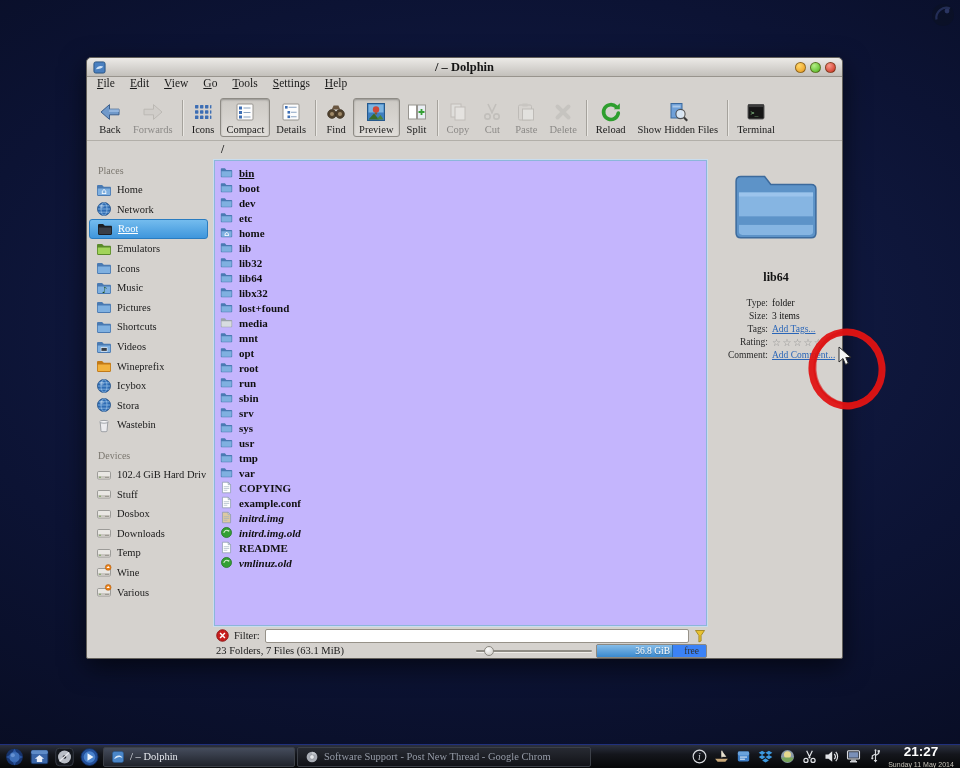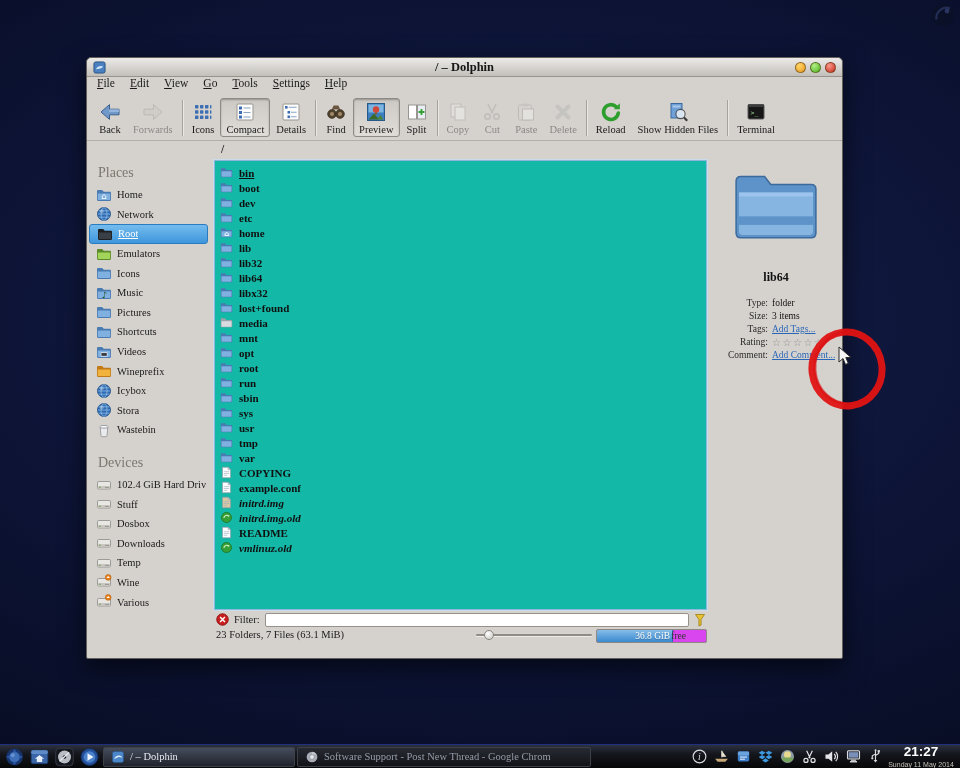--- a/index.html
+++ b/index.html
@@ -43,50 +43,50 @@
   .tbtn.disabled { opacity:.42; }
   .tic { width:22px; height:22px; }
   .tlabel { font-size:10.5px; margin-top:1px; white-space:nowrap; color:#1a1a1a; }
   .tb-sep { width:1px; height:36px; background:#a5a29c; box-shadow:1px 0 0 #e9e7e3; margin:2px 3px 0; flex:none; }
 
   .breadcrumb { height:18px; flex:none; font-size:11.5px; padding:2px 0 0 134px; color:#222; font-weight:bold; }
 
   .main { flex:1; min-height:0; display:flex; padding-left:2px; }
   
   .places-panel { width:119px; flex:none; font-size:10.5px; color:#1a1a1a; padding-top:2px; overflow:hidden; }
-  .panel-header { color:#7b776f; font-size:14px; padding:4px 2px 4px 9px; }
+  .panel-header { color:#7b776f; font-size:10px; padding:4px 2px 4px 9px; }
   .devices-header { margin-top:11px; }
   .pitem { display:flex; align-items:center; gap:5px; height:19.6px; padding:0 2px 0 7px; white-space:nowrap; overflow:hidden; }
   .pitem .pic { width:16px; height:16px; flex:none; }
   .pitem .plbl { overflow:hidden; text-overflow:clip; }
   .pitem.selected { background:linear-gradient(#74bcee,#3f96dc); border:1px solid #2a7cc0; border-radius:3px; color:#fff; }
   .pitem.selected .plbl { text-decoration:underline; }
 
   
   .center-col { flex:1; min-width:0; display:flex; flex-direction:column; padding:1px 3px 0 6px; }
-  .file-view { flex:1; min-height:0; background:#14b8a6; border:1px solid #8cb6da; box-shadow:0 0 0 1px #c9ddee; padding:4px 2px 0 5px; overflow:hidden; }
+  .file-view { flex:1; min-height:0; background:#c4b5fd; border:1px solid #8cb6da; box-shadow:0 0 0 1px #c9ddee; padding:4px 2px 0 5px; overflow:hidden; }
   .file-item { display:flex; align-items:center; gap:6px; height:15px; font-size:11px; font-weight:bold; color:#101010; }
   .file-item .pic { width:13px; height:13px; flex:none; }
   .file-item.italic .fname { font-style:italic; }
   .file-item.hovered .fname { text-decoration:underline; }
 
   .filter-bar { height:18px; flex:none; display:flex; align-items:center; gap:5px; padding:2px 1px 1px 2px; }
   .red-x { width:13px; height:13px; flex:none; }
   .filter-label { font-size:10.5px; color:#1a1a1a; }
   .filter-input { flex:1; height:14px; min-width:0; border:1px solid #979289; border-radius:2px; background:#fff; font-size:10px; padding:0 3px; font-family:inherit; }
   .funnel { width:12px; height:14px; flex:none; }
 
-  .status-bar { height:30px; flex:none; display:flex; font-size:10.5px; color:#1a1a1a; padding:1px 0 2px 2px; }
+  .status-bar { height:14px; flex:none; display:flex; align-items:center; font-size:10.5px; color:#1a1a1a; padding:1px 0 2px 2px; }
   .slider { width:116px; height:12px; position:relative; margin-left:auto; flex:none; }
   .slider-track { position:absolute; left:0; right:0; top:5px; height:2px; background:#8f8c85; border-radius:1px; box-shadow:0 1px 0 #efede9; }
   .slider-handle { position:absolute; top:1px; width:10px; height:10px; border-radius:50%; background:radial-gradient(circle at 35% 30%, #ffffff, #c9c6c0); border:1px solid #8a8780; }
-  .capacity { width:111px; height:14px; flex:none; margin-left:4px; border:1px solid #8c8982; border-radius:2px; background:#d946ef; position:relative; overflow:hidden; }
+  .capacity { width:111px; height:14px; flex:none; margin-left:4px; border:1px solid #8c8982; border-radius:2px; background:#3b82f6; position:relative; overflow:hidden; }
   .capacity-fill { position:absolute; left:0; top:0; bottom:0; background:linear-gradient(#85bce8,#3a8ad0); border-right:1px solid #2c6ca8; }
   .cap-val { position:absolute; top:1px; right:36px; font-size:9.5px; color:#fff; z-index:2; text-shadow:0 1px 1px rgba(0,0,0,.3); }
-  .cap-suffix { position:absolute; top:1px; right:20px; font-size:9.5px; color:#333; z-index:2; }
+  .cap-suffix { position:absolute; top:1px; right:7px; font-size:9.5px; color:#333; z-index:2; }
 
   
   .info-panel { width:132px; flex:none; display:flex; flex-direction:column; align-items:center; padding-top:5px; overflow:hidden; }
   .big-icon { width:94px; height:76px; margin-top:2px; }
   .info-title { font-weight:bold; font-size:12px; color:#111; margin-top:28px; }
   .props { margin-top:12px; width:100%; font-size:9.5px; }
   .prow { display:flex; gap:4px; line-height:13px; }
   .plabel { width:58px; flex:none; text-align:right; color:#2a2a2a; }
   .pvalue { color:#111; white-space:nowrap; overflow:hidden; }
   .prow.link .pvalue { color:#2a66b8; text-decoration:underline; }
@@ -746,20 +746,29 @@
           <div class="file-item">
             <span class="pic ic-folder">
               <svg viewBox="0 0 16 16">
                 <path class="p1" d="M1 4.2 C1 3.4 1.5 2.9 2.3 2.9 h3.8 l1.7 1.9 h6 c.7 0 1.2 .5 1.2 1.2 v6.7 c0 .7-.5 1.2-1.2 1.2 H2.2 C1.5 13.9 1 13.4 1 12.7 z"></path>
                 <path class="p2" d="M1.8 6.5 h12.4 v5.9 c0 .4-.3 .7-.7 .7 H2.5 c-.4 0-.7-.3-.7-.7 z"></path>
               </svg>
             </span>
             <span class="fname">sbin</span>
           </div>
 
+          <div class="file-item">
+            <span class="pic ic-folder">
+              <svg viewBox="0 0 16 16">
+                <path class="p1" d="M1 4.2 C1 3.4 1.5 2.9 2.3 2.9 h3.8 l1.7 1.9 h6 c.7 0 1.2 .5 1.2 1.2 v6.7 c0 .7-.5 1.2-1.2 1.2 H2.2 C1.5 13.9 1 13.4 1 12.7 z"></path>
+                <path class="p2" d="M1.8 6.5 h12.4 v5.9 c0 .4-.3 .7-.7 .7 H2.5 c-.4 0-.7-.3-.7-.7 z"></path>
+              </svg>
+            </span>
+            <span class="fname">srv</span>
+          </div>
 
           <div class="file-item">
             <span class="pic ic-folder">
               <svg viewBox="0 0 16 16">
                 <path class="p1" d="M1 4.2 C1 3.4 1.5 2.9 2.3 2.9 h3.8 l1.7 1.9 h6 c.7 0 1.2 .5 1.2 1.2 v6.7 c0 .7-.5 1.2-1.2 1.2 H2.2 C1.5 13.9 1 13.4 1 12.7 z"></path>
                 <path class="p2" d="M1.8 6.5 h12.4 v5.9 c0 .4-.3 .7-.7 .7 H2.5 c-.4 0-.7-.3-.7-.7 z"></path>
               </svg>
             </span>
             <span class="fname">sys</span>
           </div>

